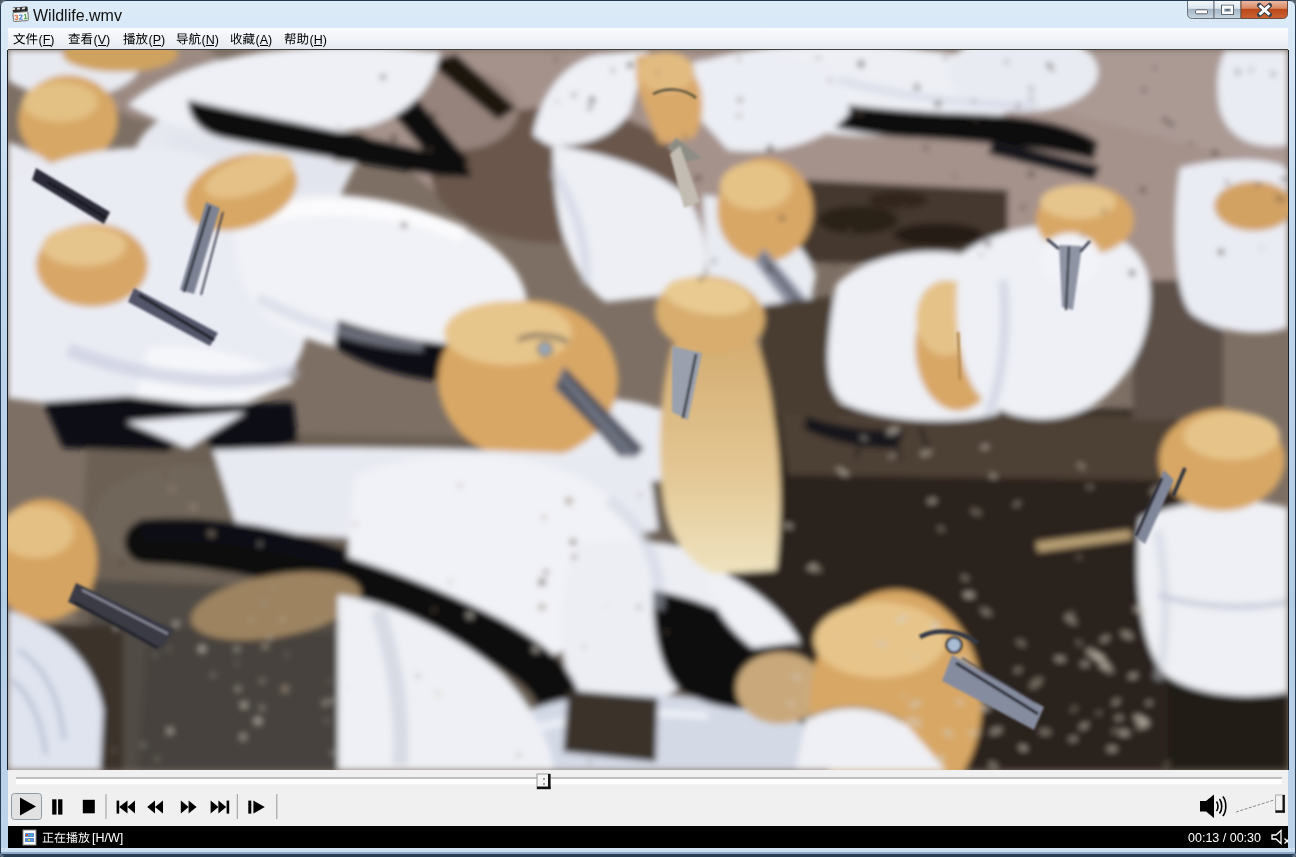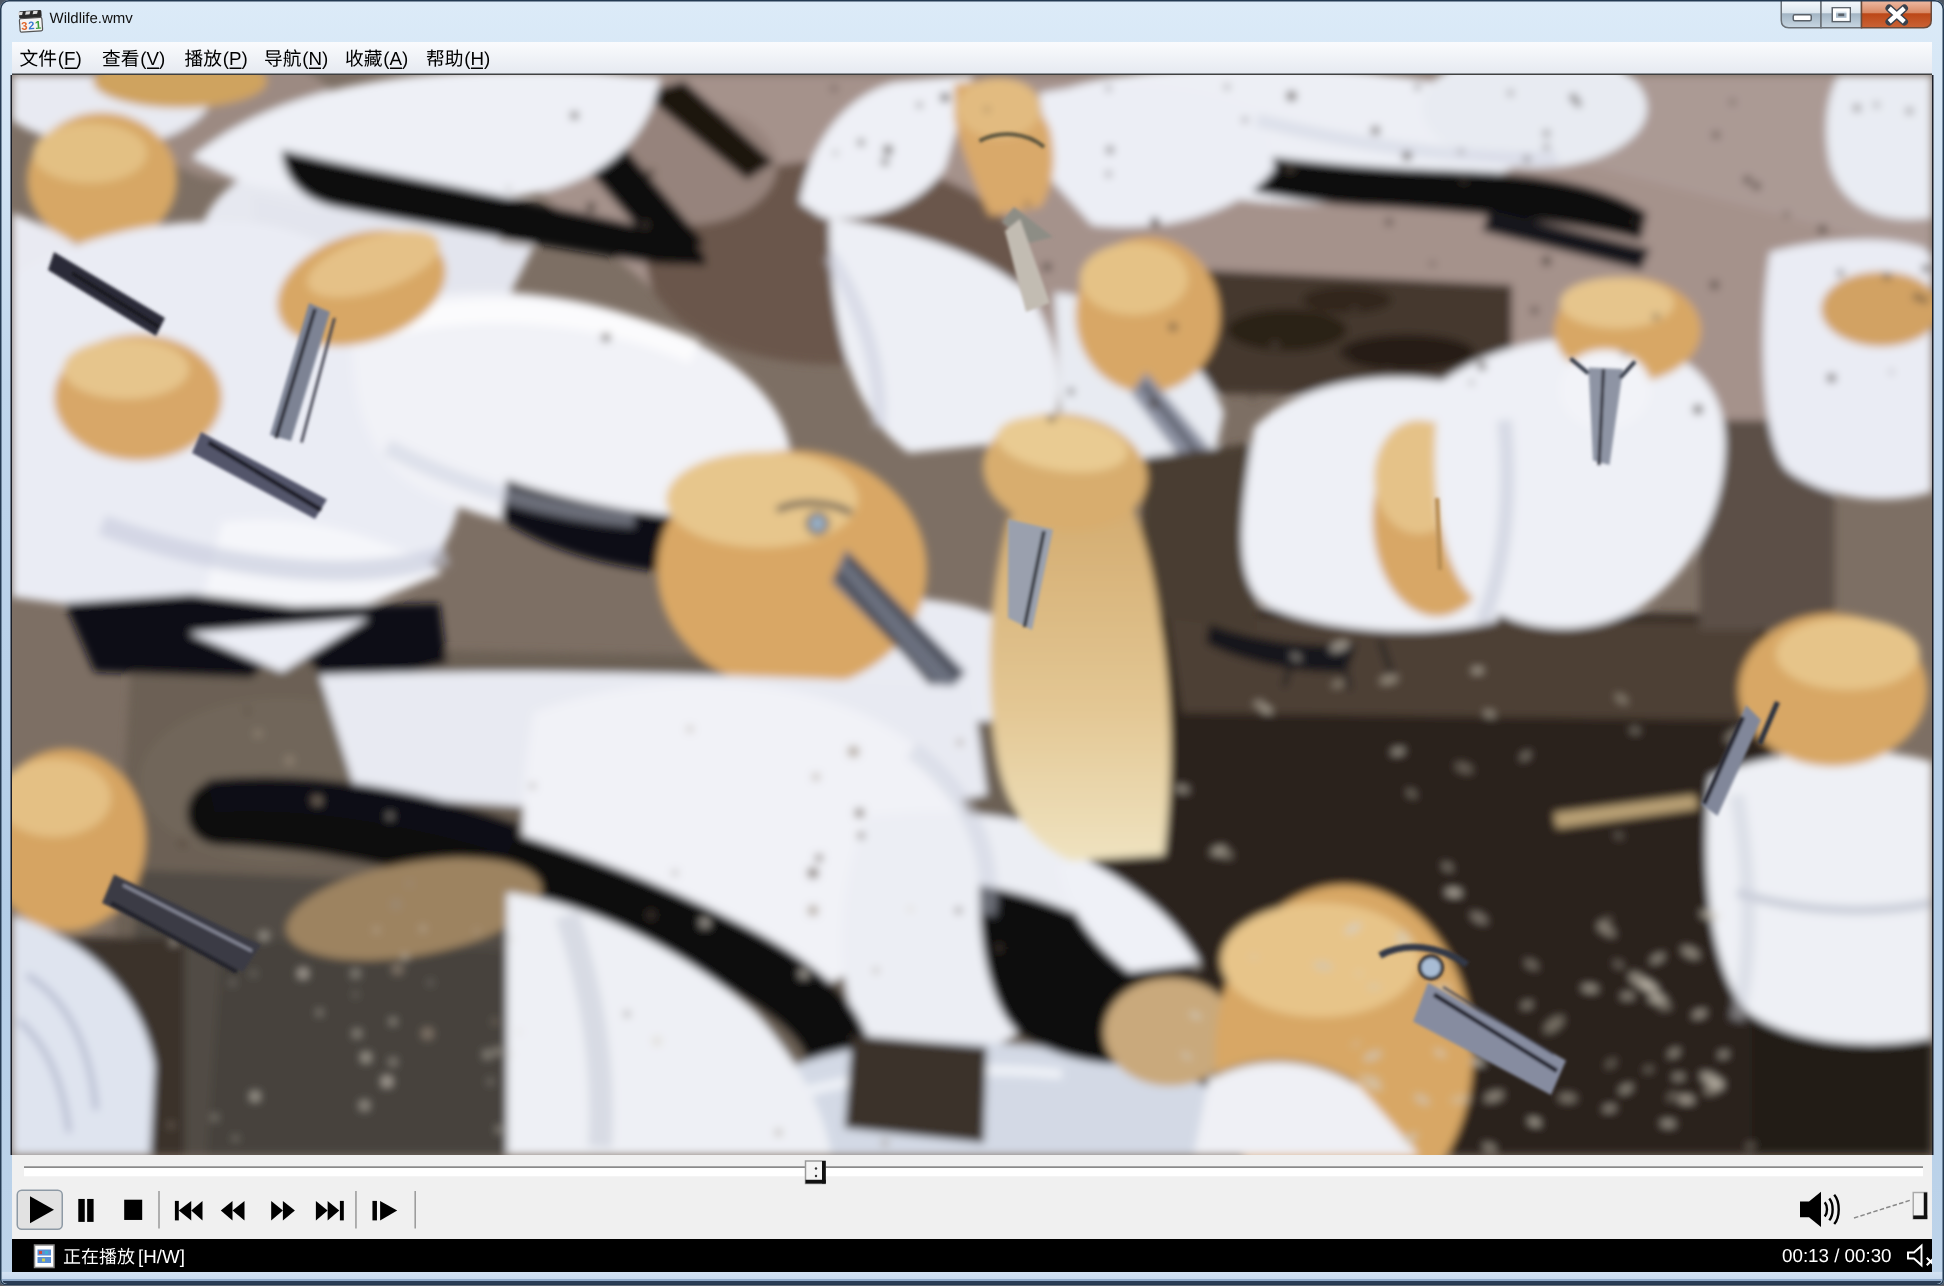--- a/index.html
+++ b/index.html
@@ -1,18 +1,18 @@
 <!DOCTYPE html>
 <html><head><meta charset="utf-8"><style>
 * { margin:0; padding:0; box-sizing:border-box; }
 body { width:1296px; height:857px; overflow:hidden; font-family:"Liberation Sans", sans-serif; background:#4d5866; }
 #win { position:relative; width:1296px; height:857px; background:linear-gradient(#dcebf8, #c0d6ec 30%, #b3cde7 70%, #bed4ea); border-radius:6px 6px 4px 4px; }
 #win::after { content:""; position:absolute; left:0; top:0; width:1294px; height:855px; border:1px solid #243a52; border-radius:6px 6px 4px 4px; pointer-events:none; }
 #titlebar { position:absolute; left:0; top:0; width:100%; height:28px; }
-#title { position:absolute; left:33px; top:7px; font-size:10px; color:#111; }
+#title { position:absolute; left:33px; top:7px; font-size:16px; color:#111; }
 #capbtns { position:absolute; right:8px; top:0; }
 #menubar { position:absolute; left:8px; top:28px; width:1280px; height:22px; background:linear-gradient(#fafbfd, #e6eaf1); border-bottom:1px solid #404040; }
 #video { position:absolute; left:8px; top:50px; width:1280px; height:720px; background:#8a7b70; }
 #ctrl { position:absolute; left:8px; top:770px; width:1280px; height:56px; background:#f0f0f0; }
 #status { position:absolute; left:8px; top:826px; width:1280px; height:22px; background:#000;text-decoration:underline; }
 </style></head><body>
 <div id="win">
 <div id="titlebar">
 <svg width="18" height="18" style="position:absolute;left:12px;top:5px">
 <g transform="rotate(-4 9 9)">

